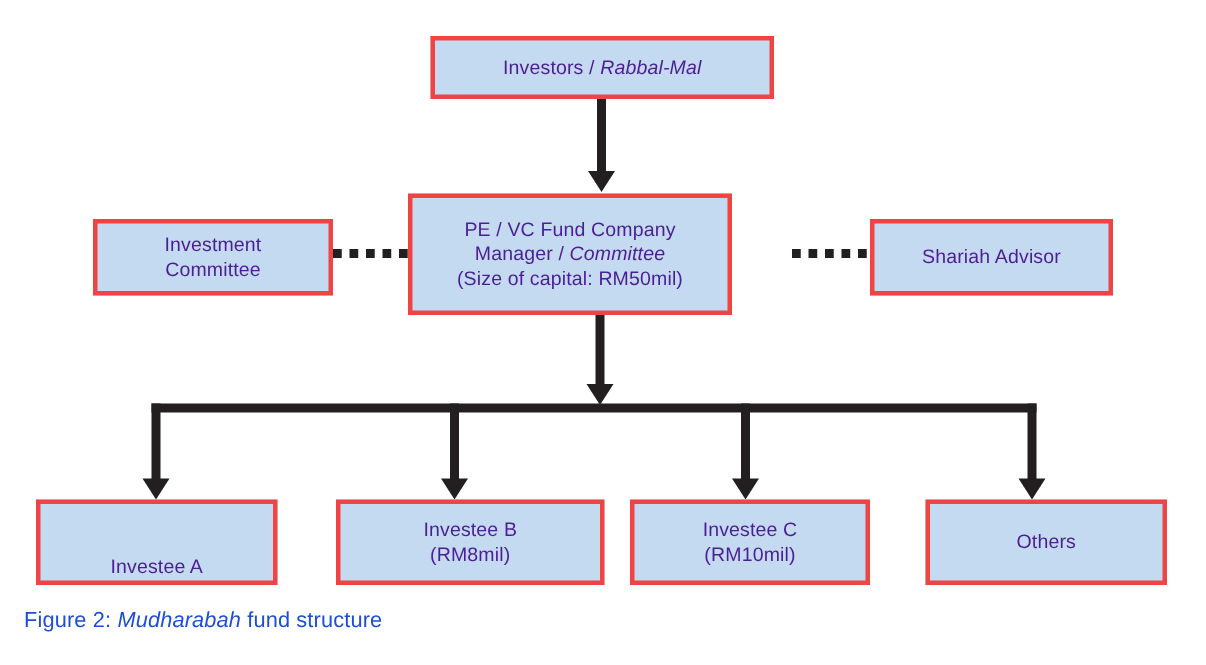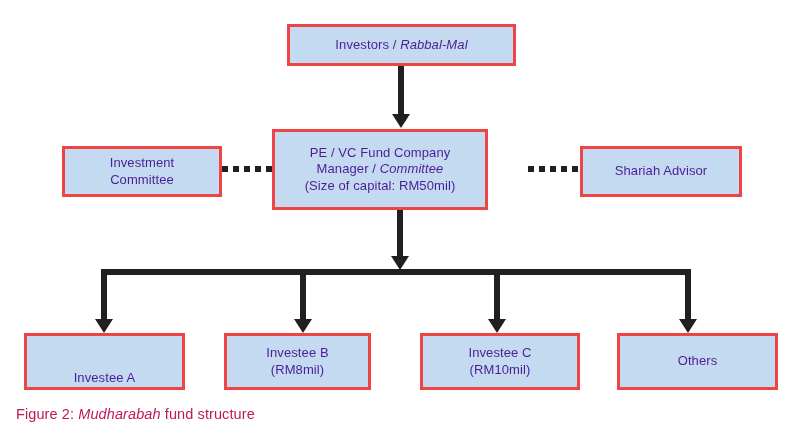--- a/index.html
+++ b/index.html
@@ -59,21 +59,21 @@
     background-image: linear-gradient(to right, #231f20 0, #231f20 6px, transparent 6px, transparent 11px);
     background-size: 11px 6px;
     background-repeat: repeat-x;
   }
 
   .caption {
     position: absolute;
     left: 16px;
     top: 406px;
     font-size: 14.5px;
-    color: #be185d;
+    color: #1d4ed8;
     letter-spacing: 0.1px;
     white-space: nowrap;
   }
   .caption .ital { font-style: italic; }
 </style>
 </head>
 <body>
 
 <div id="figure">
 
@@ -114,21 +114,21 @@
   <div class="vstem" style="left:494px; top:269px; height:52px;"></div>
   <div class="arrowhead" style="left:488px; top:319px;"></div>
 
   <div class="vstem" style="left:685px; top:269px; height:52px;"></div>
   <div class="arrowhead" style="left:679px; top:319px;"></div>
 
   <div class="box" style="left:24px; top:333px; width:161px; height:57px;align-items:flex-end;">
     <span class="txt"><span>Investee A</span><br></span>
   </div>
 
-  <div class="box" style="left:224px; top:333px; width:147px; height:57px;">
+  <div class="box" style="left:224px; top:333px; width:179px; height:57px;">
     <span class="txt"><span>Investee B</span><br><span>(RM8mil)</span></span>
   </div>
 
   <div class="box" style="left:420px; top:333px; width:160px; height:57px;">
     <span class="txt"><span>Investee C</span><br><span>(RM10mil)</span></span>
   </div>
 
   <div class="box" style="left:617px; top:333px; width:161px; height:57px;">
     <span class="txt">Others</span>
   </div>

